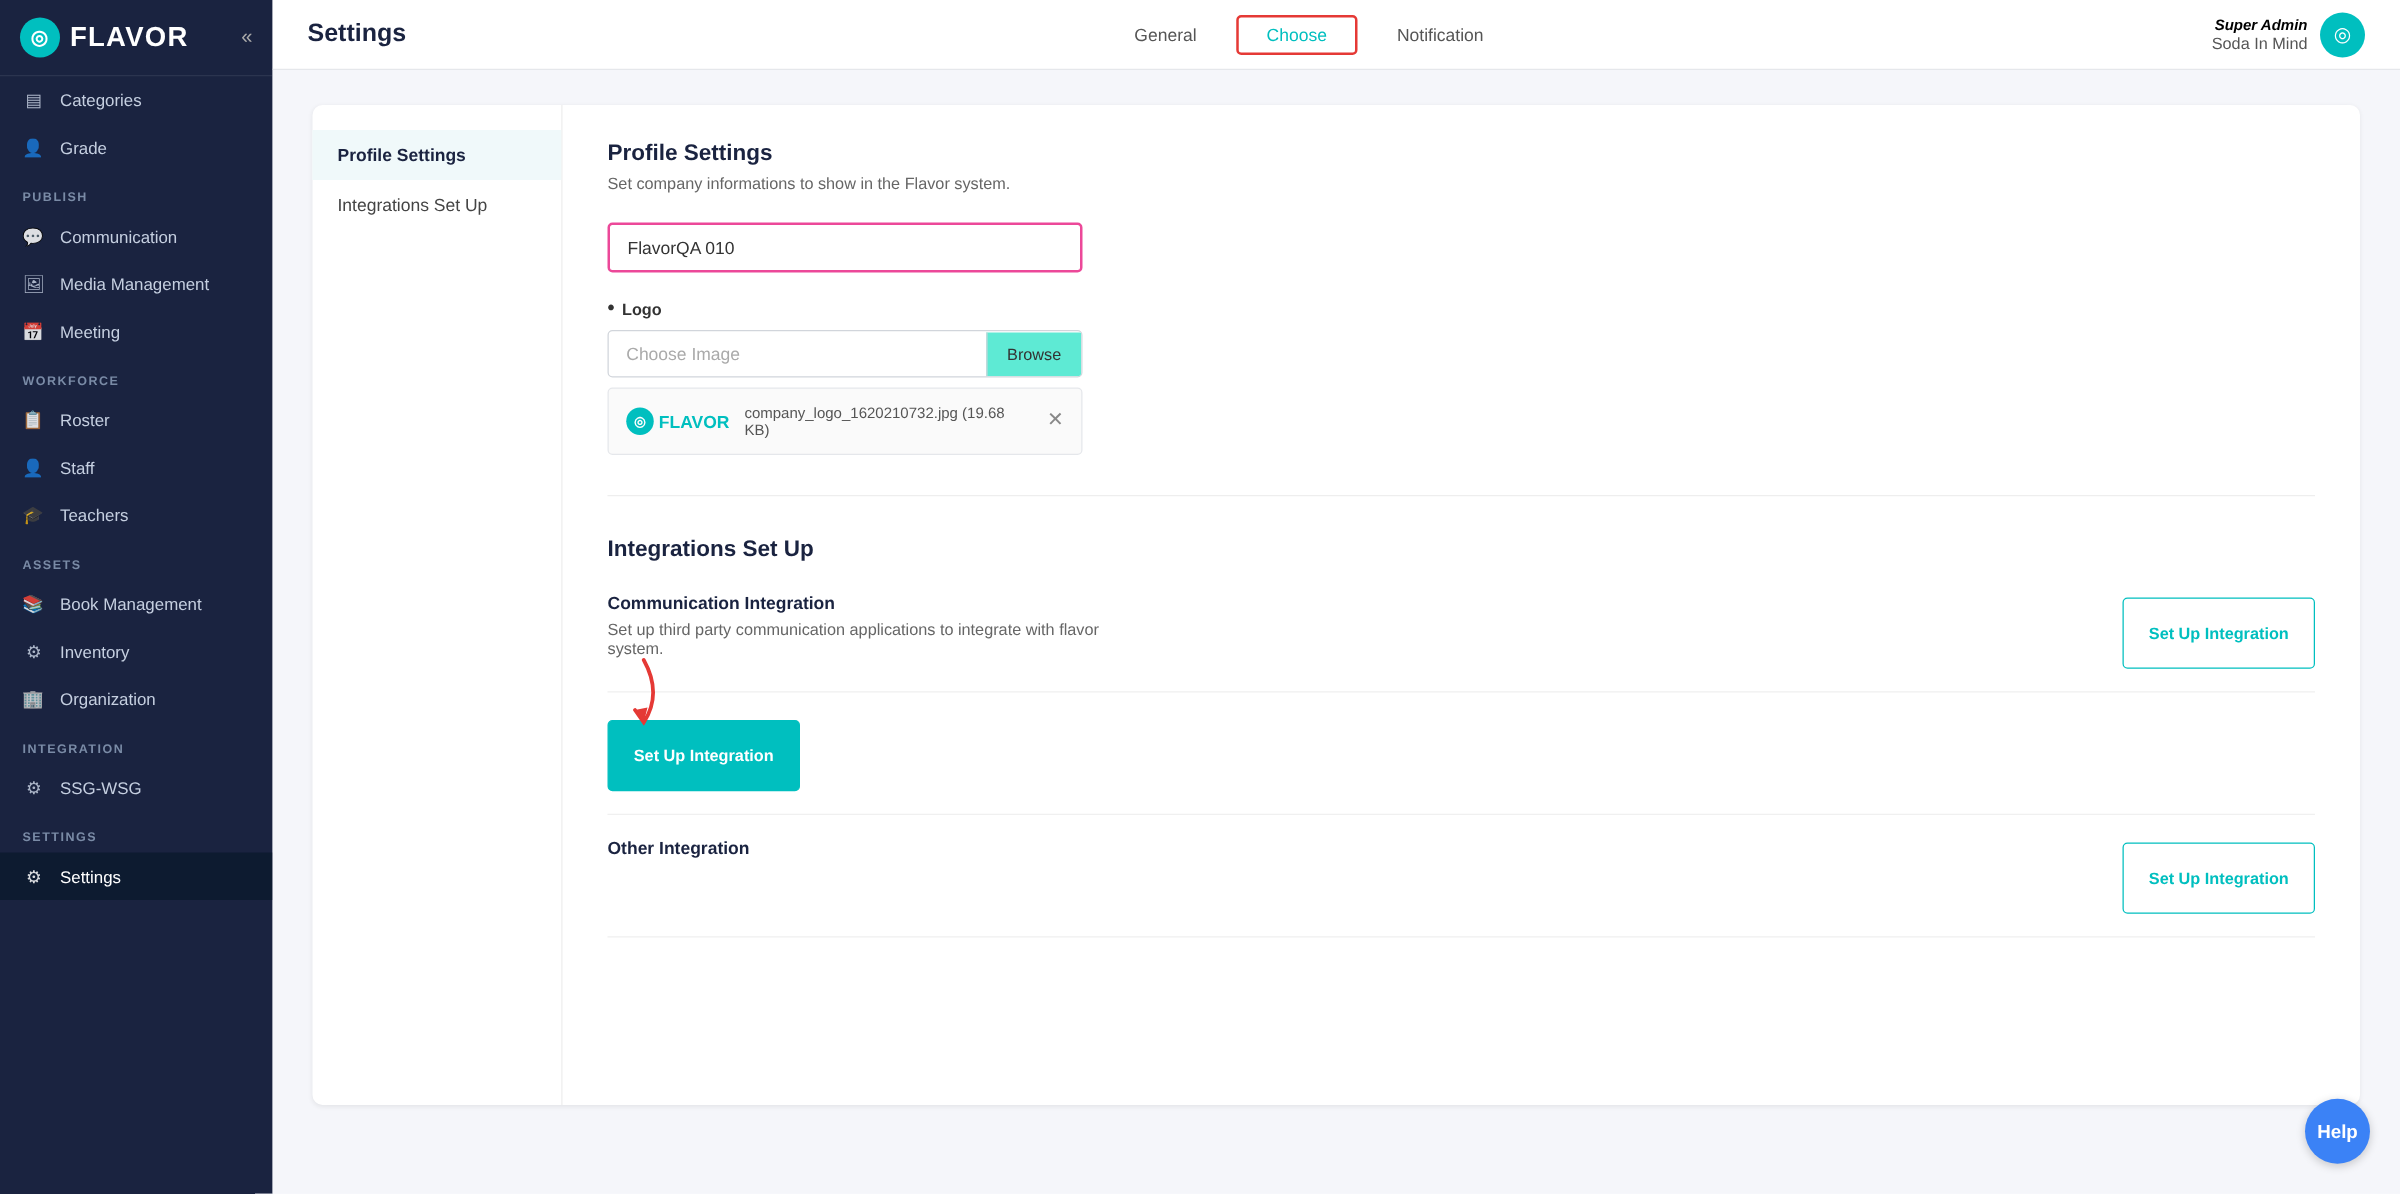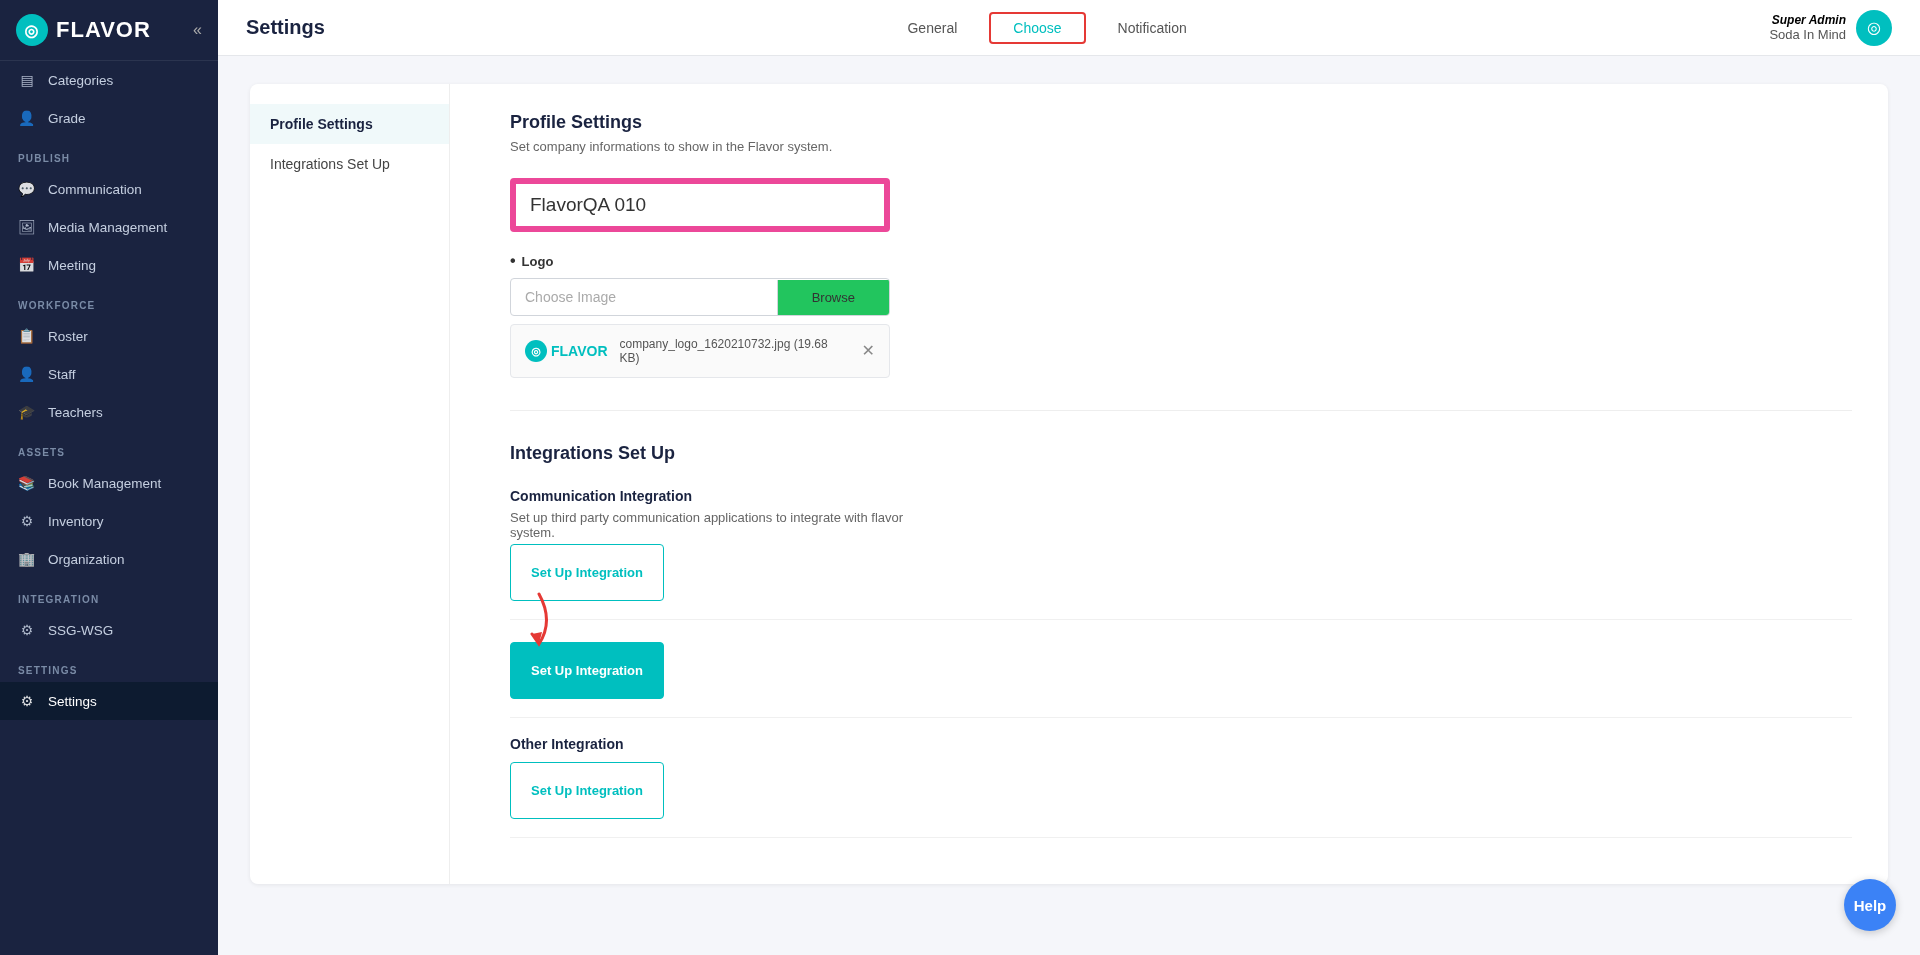--- a/index.html
+++ b/index.html
@@ -147,21 +147,20 @@
     #content-area {
       flex: 1;
       overflow-y: auto;
       padding: 28px 32px;
       background: #f5f6fa;
     }
 
     
     .settings-layout {
       display: flex;
-      gap: 24px;
       background: #fff;
       border-radius: 8px;
       min-height: 800px;
       box-shadow: 0 1px 4px rgba(0,0,0,0.07);
     }
 
     .settings-sidebar {
       width: 200px;
       min-width: 200px;
       border-right: 1px solid #eee;
@@ -211,45 +210,45 @@
       gap: 6px;
     }
     .field-label::before {
       content: '•';
       color: #333;
       font-size: 16px;
     }
     .field-input {
       width: 100%;
       max-width: 380px;
-      border: 6px solid #ec4899;
+      border: 2px solid #ec4899;
       border-radius: 4px;
       padding: 10px 14px;
-      font-size: 19px;
+      font-size: 14px;
       color: #333;
       outline: none;
     }
 
     .file-input-row {
       display: flex;
       align-items: center;
       max-width: 380px;
       border: 1px solid #d1d5db;
       border-radius: 4px;
       overflow: hidden;
     }
     .file-input-placeholder {
       flex: 1;
       padding: 10px 14px;
       font-size: 14px;
       color: #aaa;
     }
     .browse-btn {
-      padding: 10px 34px;
-      background: #22c55e;
+      padding: 10px 16px;
+      background: #5eead4;
       font-size: 13px;
       color: #333;
       cursor: pointer;
       border: none;
       outline: none;
       border-left: 1px solid #d1d5db;
     }
 
     .file-preview {
       display: flex;
@@ -299,21 +298,20 @@
       margin: 32px 0;
     }
 
     
     .integration-row {
       display: flex;
       align-items: flex-start;
       justify-content: space-between;
       padding: 18px 0;
       border-bottom: 1px solid #f0f0f0;
-      flex-direction: column;
     }
     .integration-info {}
     .integration-title {
       font-size: 14px;
       font-weight: 700;
       color: #1a2340;
       margin-bottom: 6px;
     }
     .integration-desc {
       font-size: 13px;

